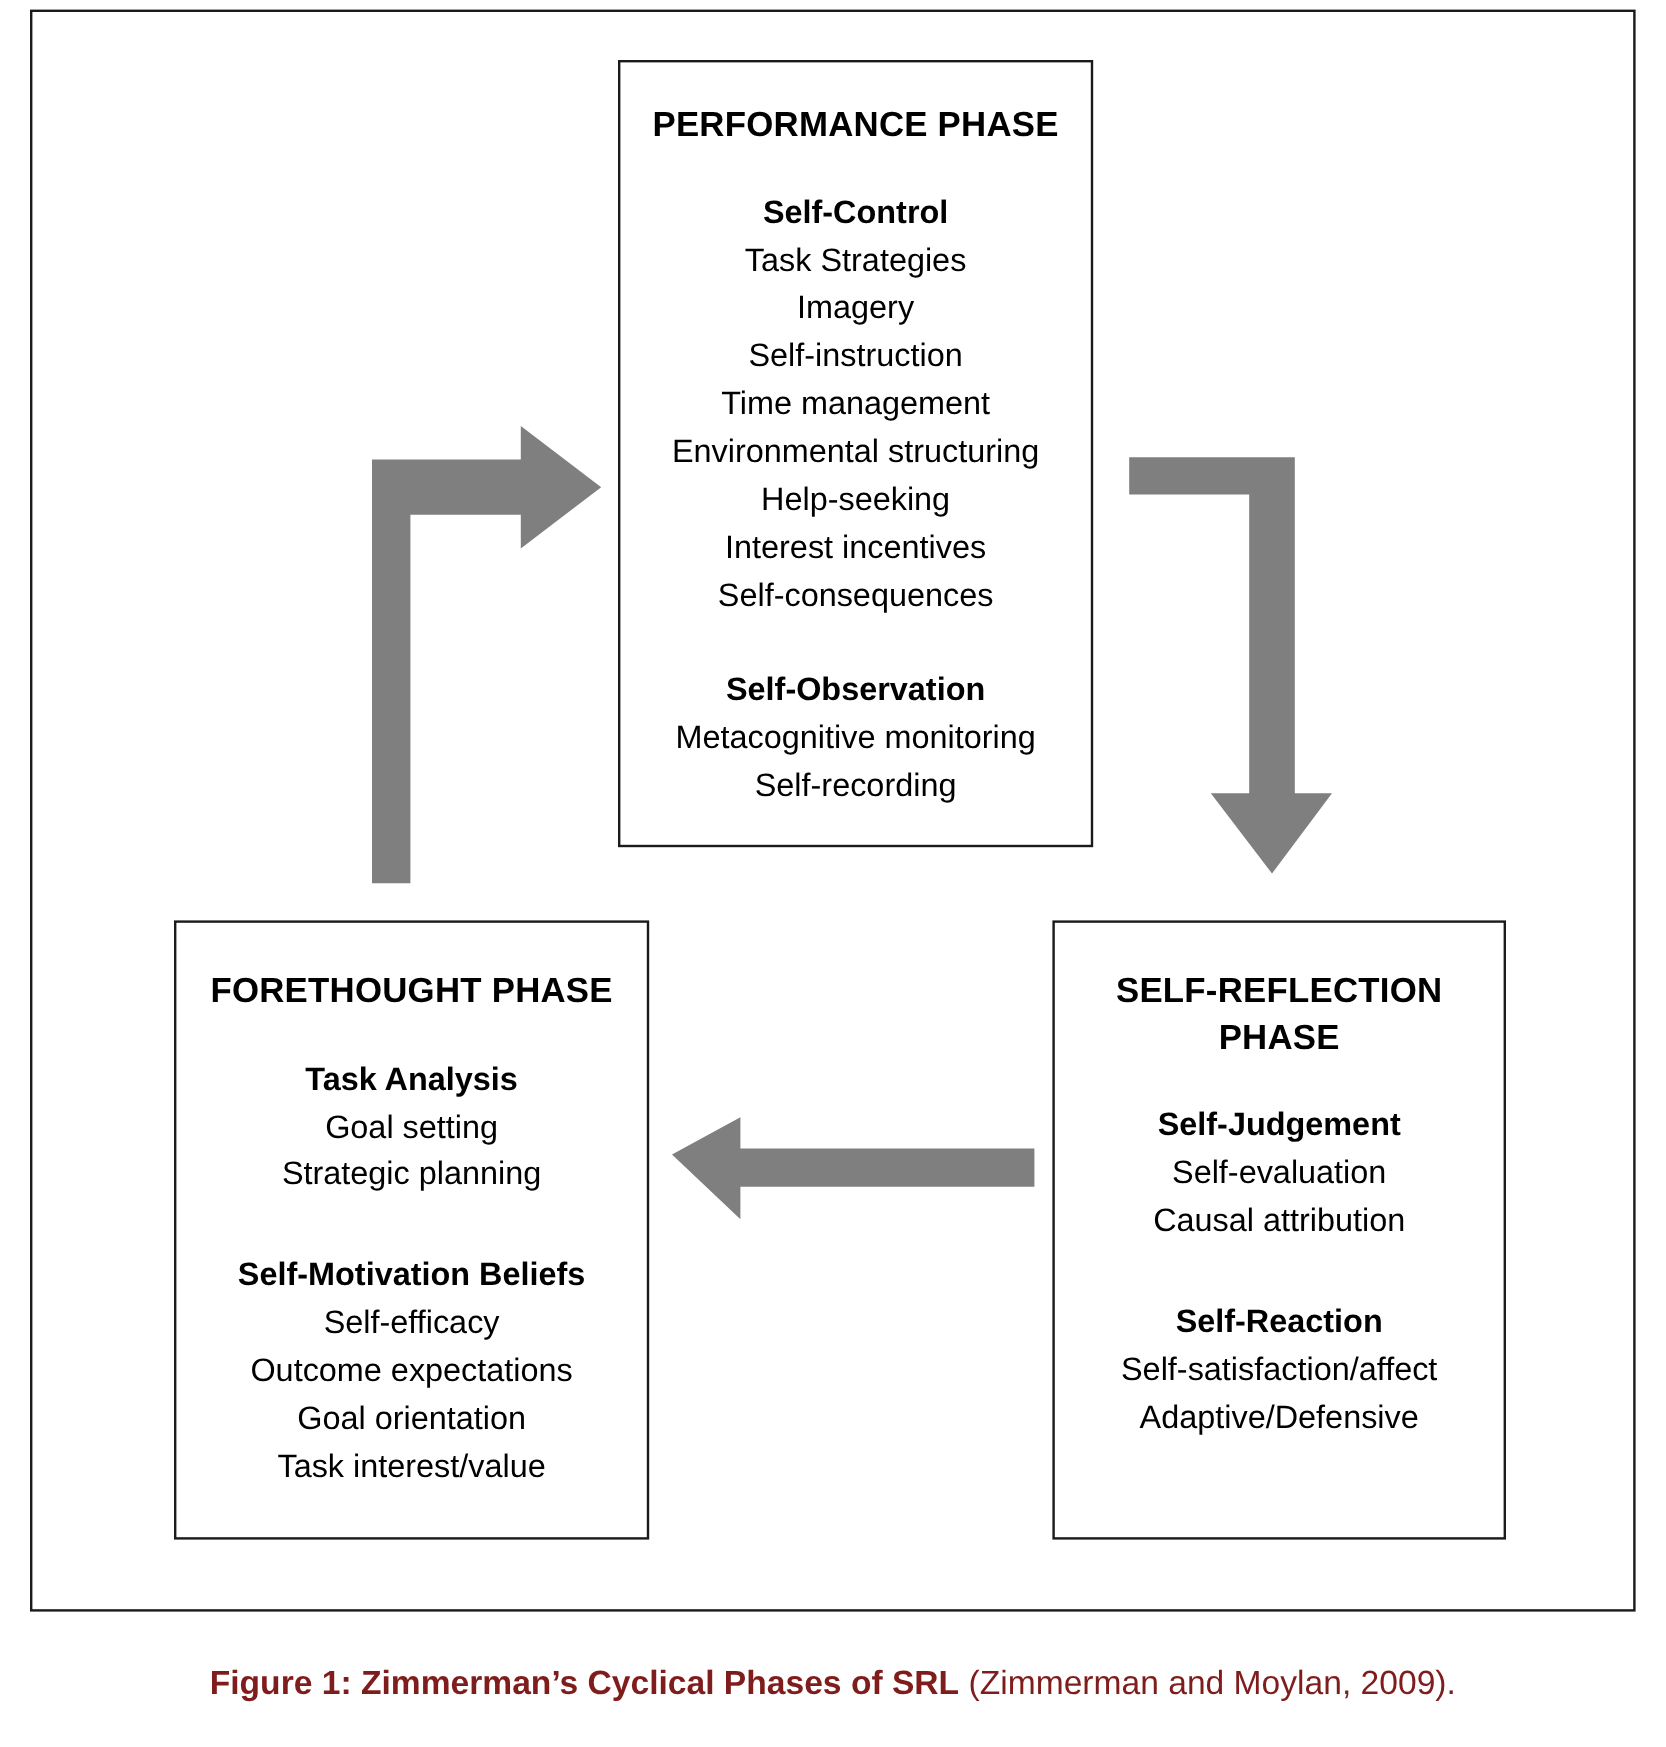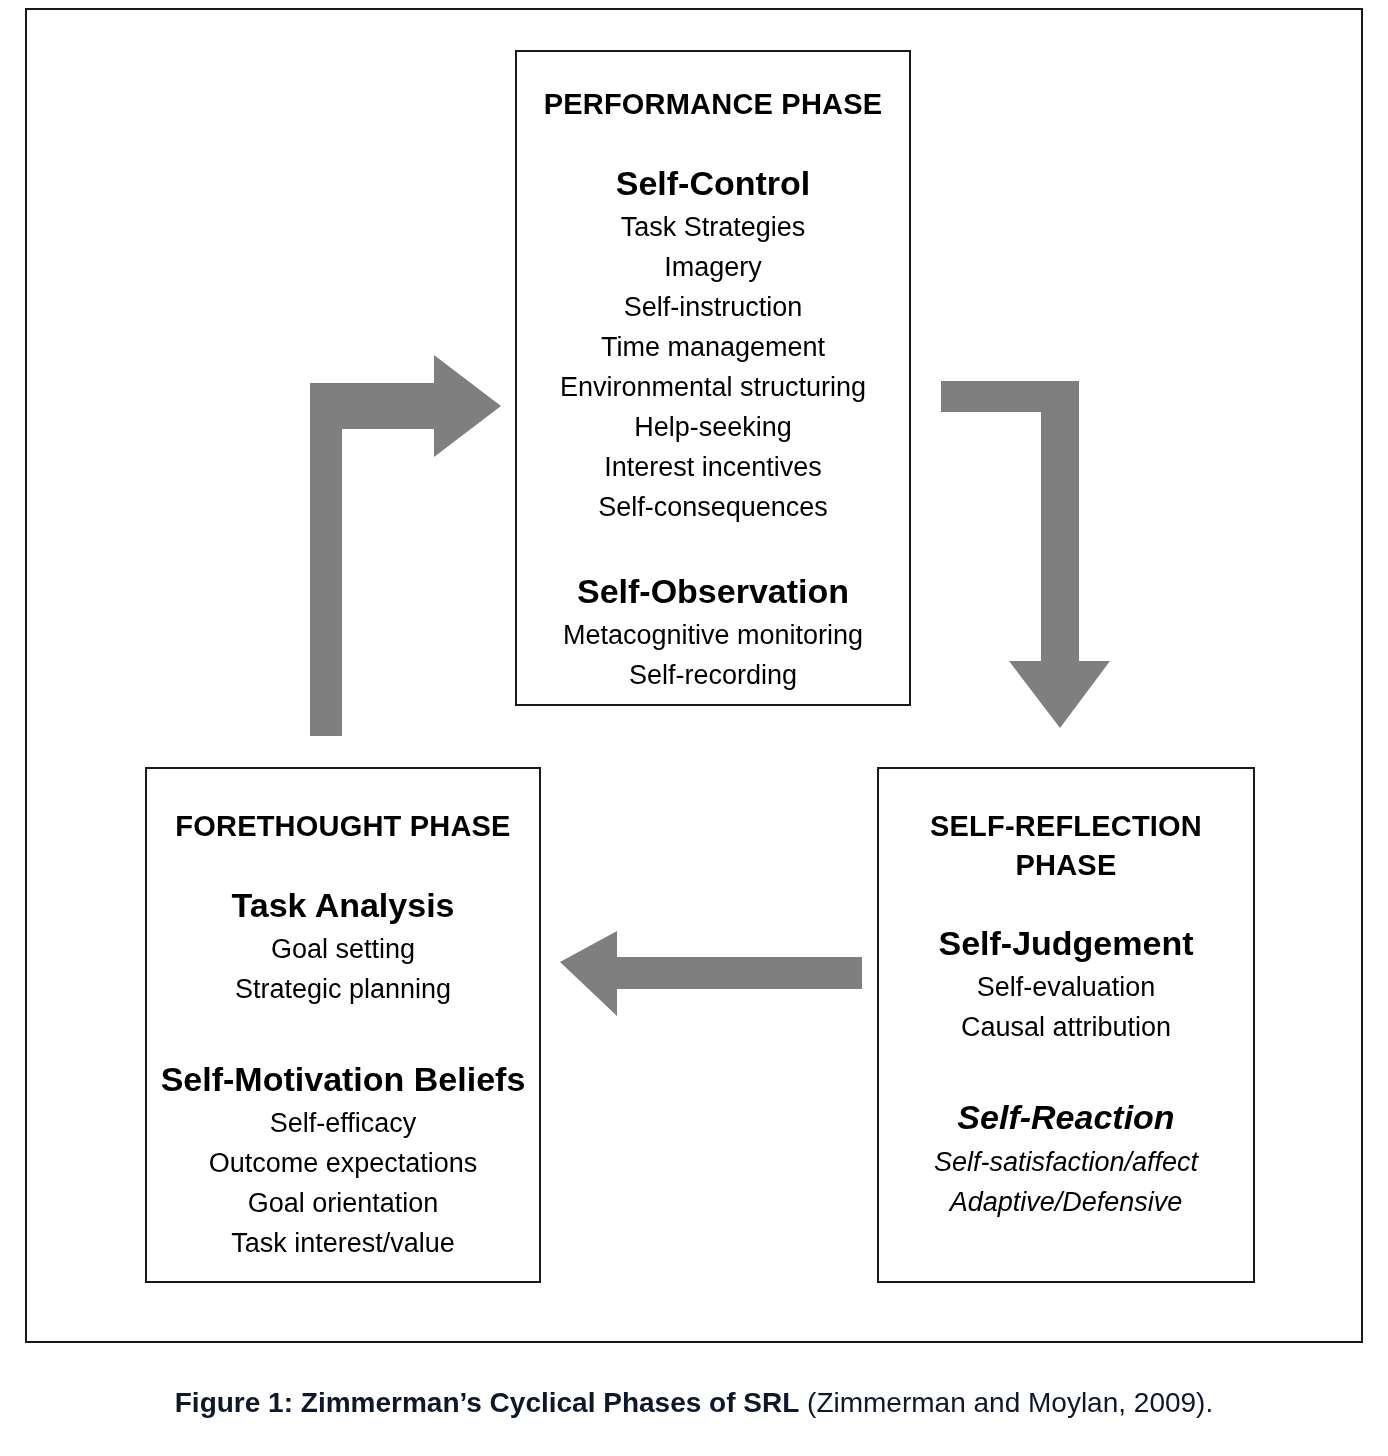--- a/index.html
+++ b/index.html
@@ -73,36 +73,36 @@
     letter-spacing: 0.2px;
   }
   #box-performance .phase-title { margin-top: 33px; }
   #box-forethought .phase-title { margin-top: 38px; }
   #box-selfreflection .phase-title { margin-top: 38px; }
 
   .group {
     margin-top: 34px;
   }
   .group-heading {
-    font-size: 34px;
+    font-size: 27px;
     font-weight: bold;
     line-height: 1.48;
   }
   .group-item {
     font-size: 27px;
     font-weight: normal;
     line-height: 1.48;
   }
 
   #box-performance .group:first-of-type { margin-top: 40px; }
   #box-performance .group + .group { margin-top: 38px; }
   #box-forethought .group:first-of-type { margin-top: 47px; }
   #box-forethought .group + .group { margin-top: 44px; }
   #box-selfreflection .group:first-of-type { margin-top: 55px; }
-  #box-selfreflection .group + .group { margin-top: 44px; font-style: italic; }
+  #box-selfreflection .group + .group { margin-top: 44px; }
 
   
   .arrow-layer {
     position: absolute;
     left: 0;
     top: 0;
     width: 1388px;
     height: 1456px;
     pointer-events: none;
     z-index: 2;
@@ -110,21 +110,21 @@
 
   
   .caption {
     position: absolute;
     left: 0;
     top: 1385px;
     width: 1388px;
     text-align: center;
     font-size: 28px;
     line-height: 1.25;
-    color: #0f172a;
+    color: #7f1d1d;
   }
   .caption .cap-bold { font-weight: bold; }
   .caption .cap-normal { font-weight: normal; }
 </style>
 </head>
 <body>
 
 <div id="figure-root">
 
   <div class="outer-frame"></div>

